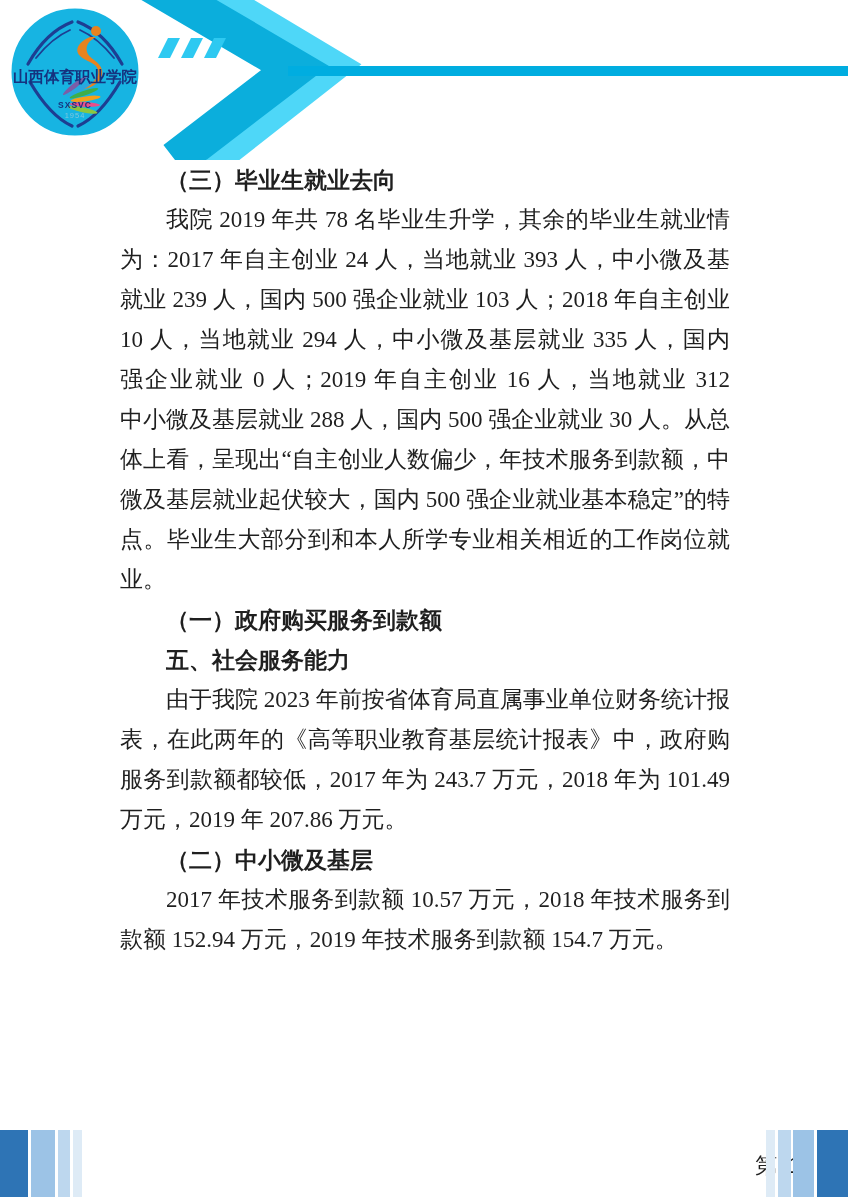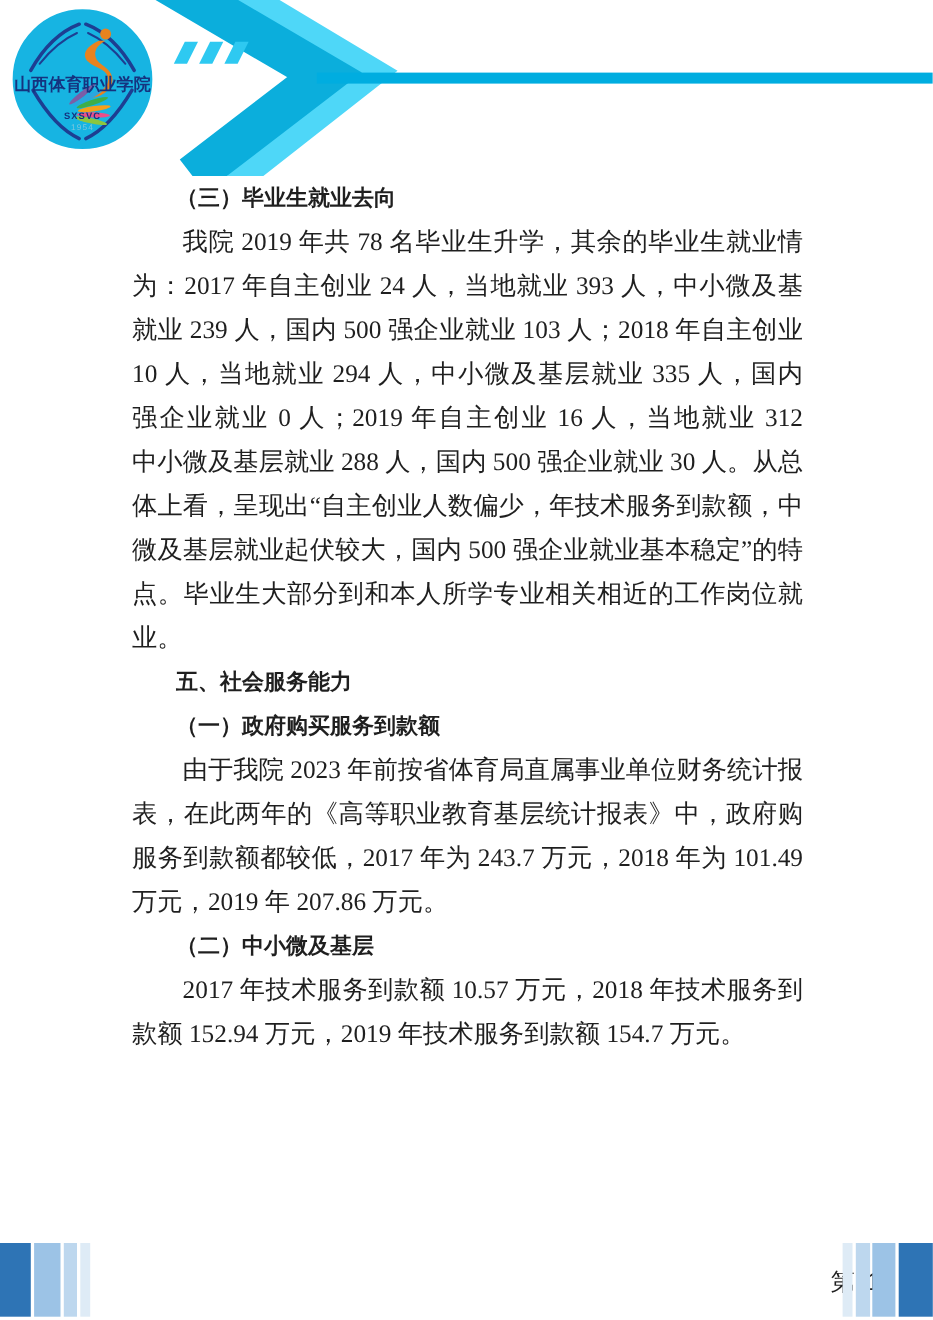--- a/index.html
+++ b/index.html
@@ -12,21 +12,21 @@
   
   .content{position:absolute;left:120px;top:160px;width:610px;}
   .line{
     height:40px;line-height:40px;font-size:23px;overflow:hidden;
     font-family:"Liberation Serif","DejaVu Serif",serif;
   }
   .j{text-align:justify;text-align-last:justify;text-justify:inter-character;}
   .ind{text-indent:2em;}
   .heading{
     font-family:"Liberation Sans","DejaVu Sans",sans-serif;
-    font-weight:bold;font-size:20px;text-indent:2em;
+    font-weight:bold;font-size:23px;text-indent:2em;
   }
   
   .footer-text{
     position:absolute;left:0;top:1146px;width:848px;height:40px;line-height:40px;
     text-align:right;font-size:22px;letter-spacing:2px;
     font-family:"Liberation Sans","DejaVu Sans",sans-serif;color:#1f1f1f;
   }
   .fbar{position:absolute;top:1130px;height:67px;}
   .fb-dark{background:#2E74B5;}
   .fb-med{background:#9CC3E6;}
@@ -104,23 +104,23 @@
   <div class="line j">为：2017 年自主创业 24 人，当地就业 393 人，中小微及基层</div>
   <div class="line j">就业 239 人，国内 500 强企业就业 103 人；2018 年自主创业</div>
   <div class="line j">10 人，当地就业 294 人，中小微及基层就业 335 人，国内 500</div>
   <div class="line j">强企业就业 0 人；2019 年自主创业 16 人，当地就业 312 人，</div>
   <div class="line j">中小微及基层就业 288 人，国内 500 强企业就业 30 人。从总</div>
   <div class="line j">体上看，呈现出“自主创业人数偏少，年技术服务到款额，中小</div>
   <div class="line j">微及基层就业起伏较大，国内 500 强企业就业基本稳定”的特</div>
   <div class="line j">点。毕业生大部分到和本人所学专业相关相近的工作岗位就</div>
   <div class="line">业。</div>
 
+  <div class="line heading">（一）政府购买服务到款额</div>
+
   <div class="line heading">五、社会服务能力</div>
-
-  <div class="line heading">（一）政府购买服务到款额</div>
 
   <div class="line j ind">由于我院 2023 年前按省体育局直属事业单位财务统计报</div>
   <div class="line j">表，在此两年的《高等职业教育基层统计报表》中，政府购买</div>
   <div class="line j">服务到款额都较低，2017 年为 243.7 万元，2018 年为 101.49</div>
   <div class="line">万元，2019 年 207.86 万元。</div>
 
   <div class="line heading">（二）中小微及基层</div>
 
   <div class="line j ind">2017 年技术服务到款额 10.57 万元，2018 年技术服务到</div>
   <div class="line">款额 152.94 万元，2019 年技术服务到款额 154.7 万元。</div>

